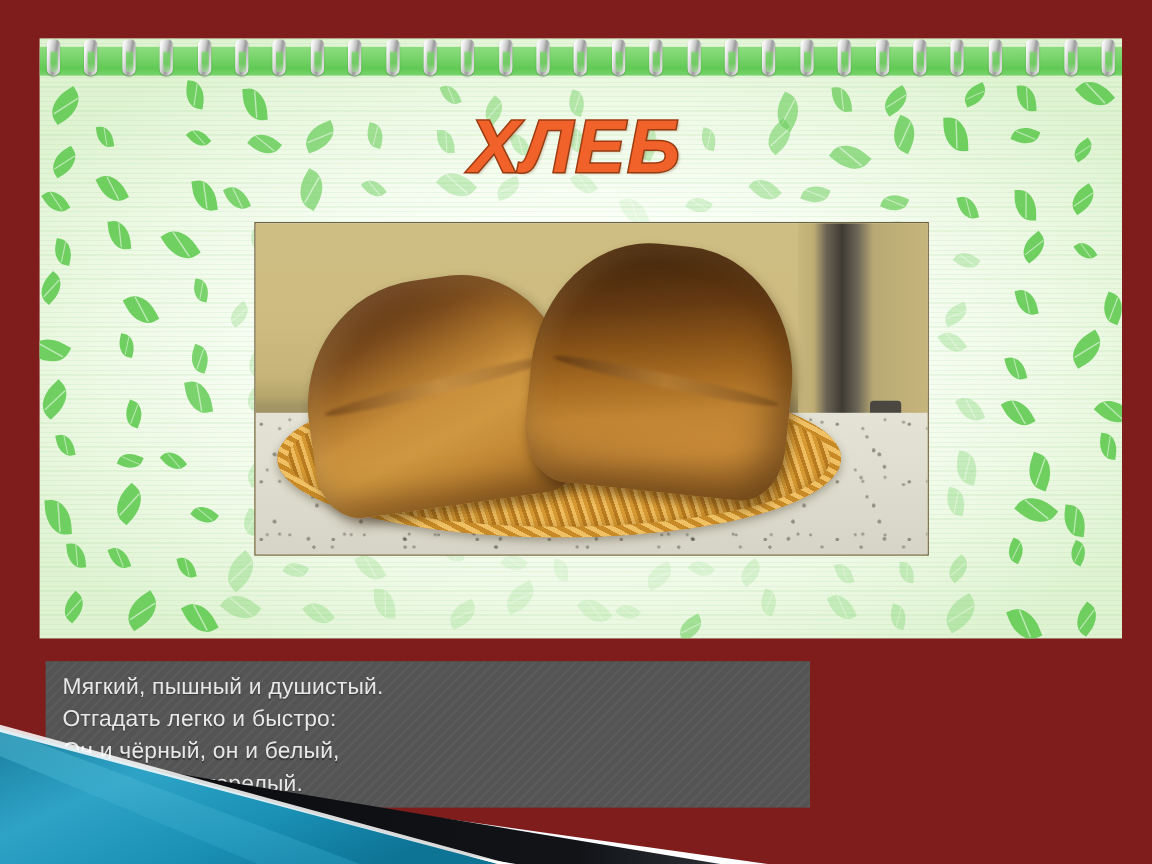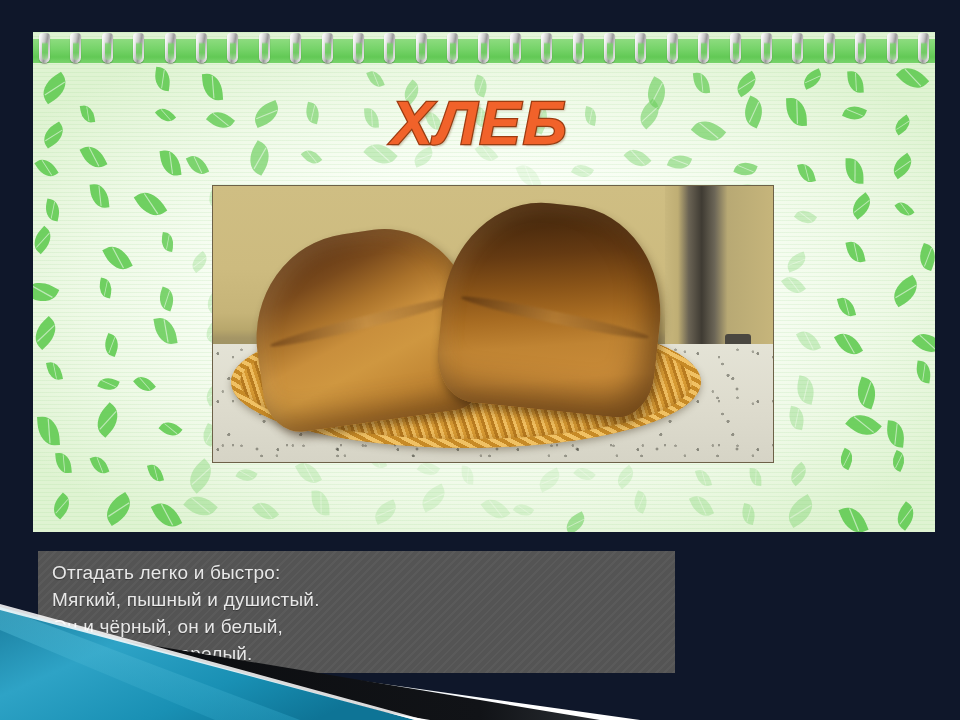--- a/index.html
+++ b/index.html
@@ -11,21 +11,21 @@
     width: 960px;
     height: 720px;
     overflow: hidden;
     font-family: "Liberation Sans", sans-serif;
   }
 
   #slide {
     position: relative;
     width: 960px;
     height: 720px;
-    background: #0f172a;
+    background: #7f1d1d;
     overflow: hidden;
   }
 
   
   #notepad {
     position: absolute;
     left: 33px;
     top: 32px;
     width: 902px;
     height: 500px;
@@ -564,22 +564,22 @@
       <div id="counter"></div>
       <div id="basket">
         <div id="basket-rim"></div>
       </div>
       <div id="loaf-left"></div>
       <div id="loaf-right"></div>
     </div>
   </div>
 
   <div id="riddle-box">
+    <div class="riddle-line">Мягкий, пышный и душистый.</div>
     <div class="riddle-line">Отгадать легко и быстро:</div>
-    <div class="riddle-line">Мягкий, пышный и душистый.</div>
     <div class="riddle-line">Он и чёрный, он и белый,</div>
     <div class="riddle-line">А бывает подгорелый.</div>
   </div>
 
   <div id="deco">
     <svg width="960" height="130" viewBox="0 0 960 130">
       <defs>
         <linearGradient id="tealGrad" x1="0" y1="0" x2="1" y2="0.6">
           <stop offset="0%" stop-color="#1a7d9e"></stop>
           <stop offset="35%" stop-color="#2ea3c6"></stop>

